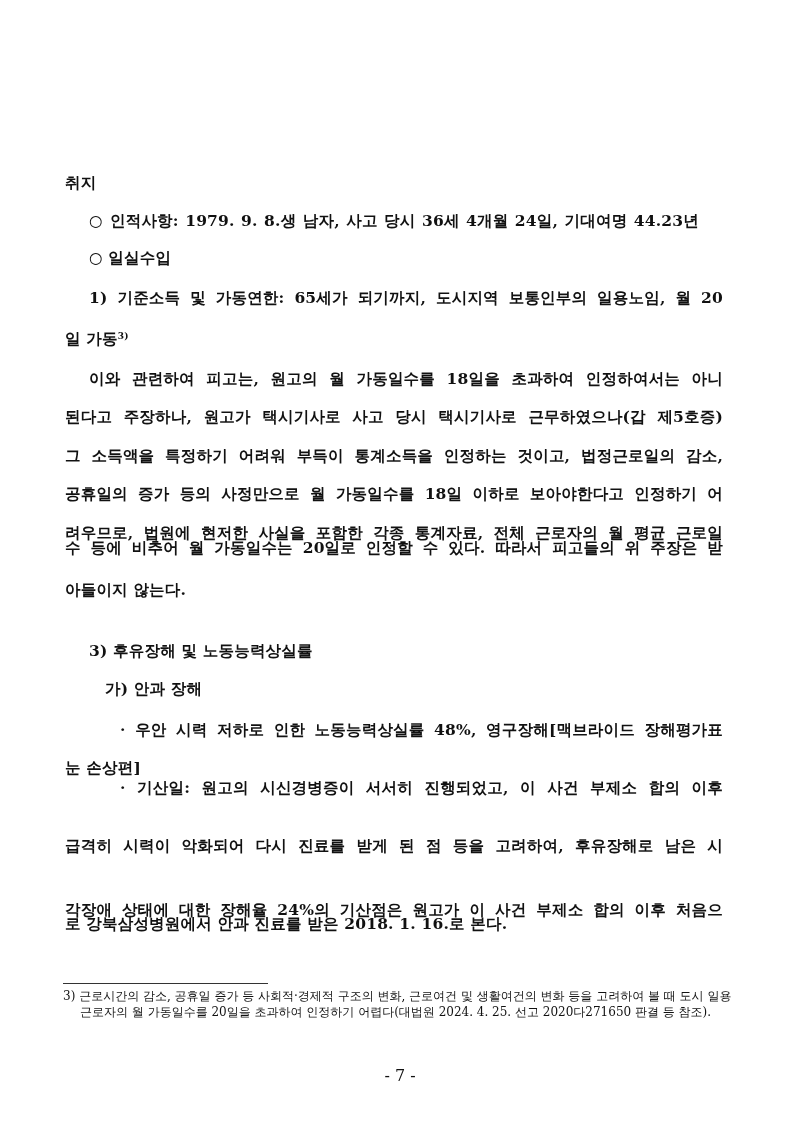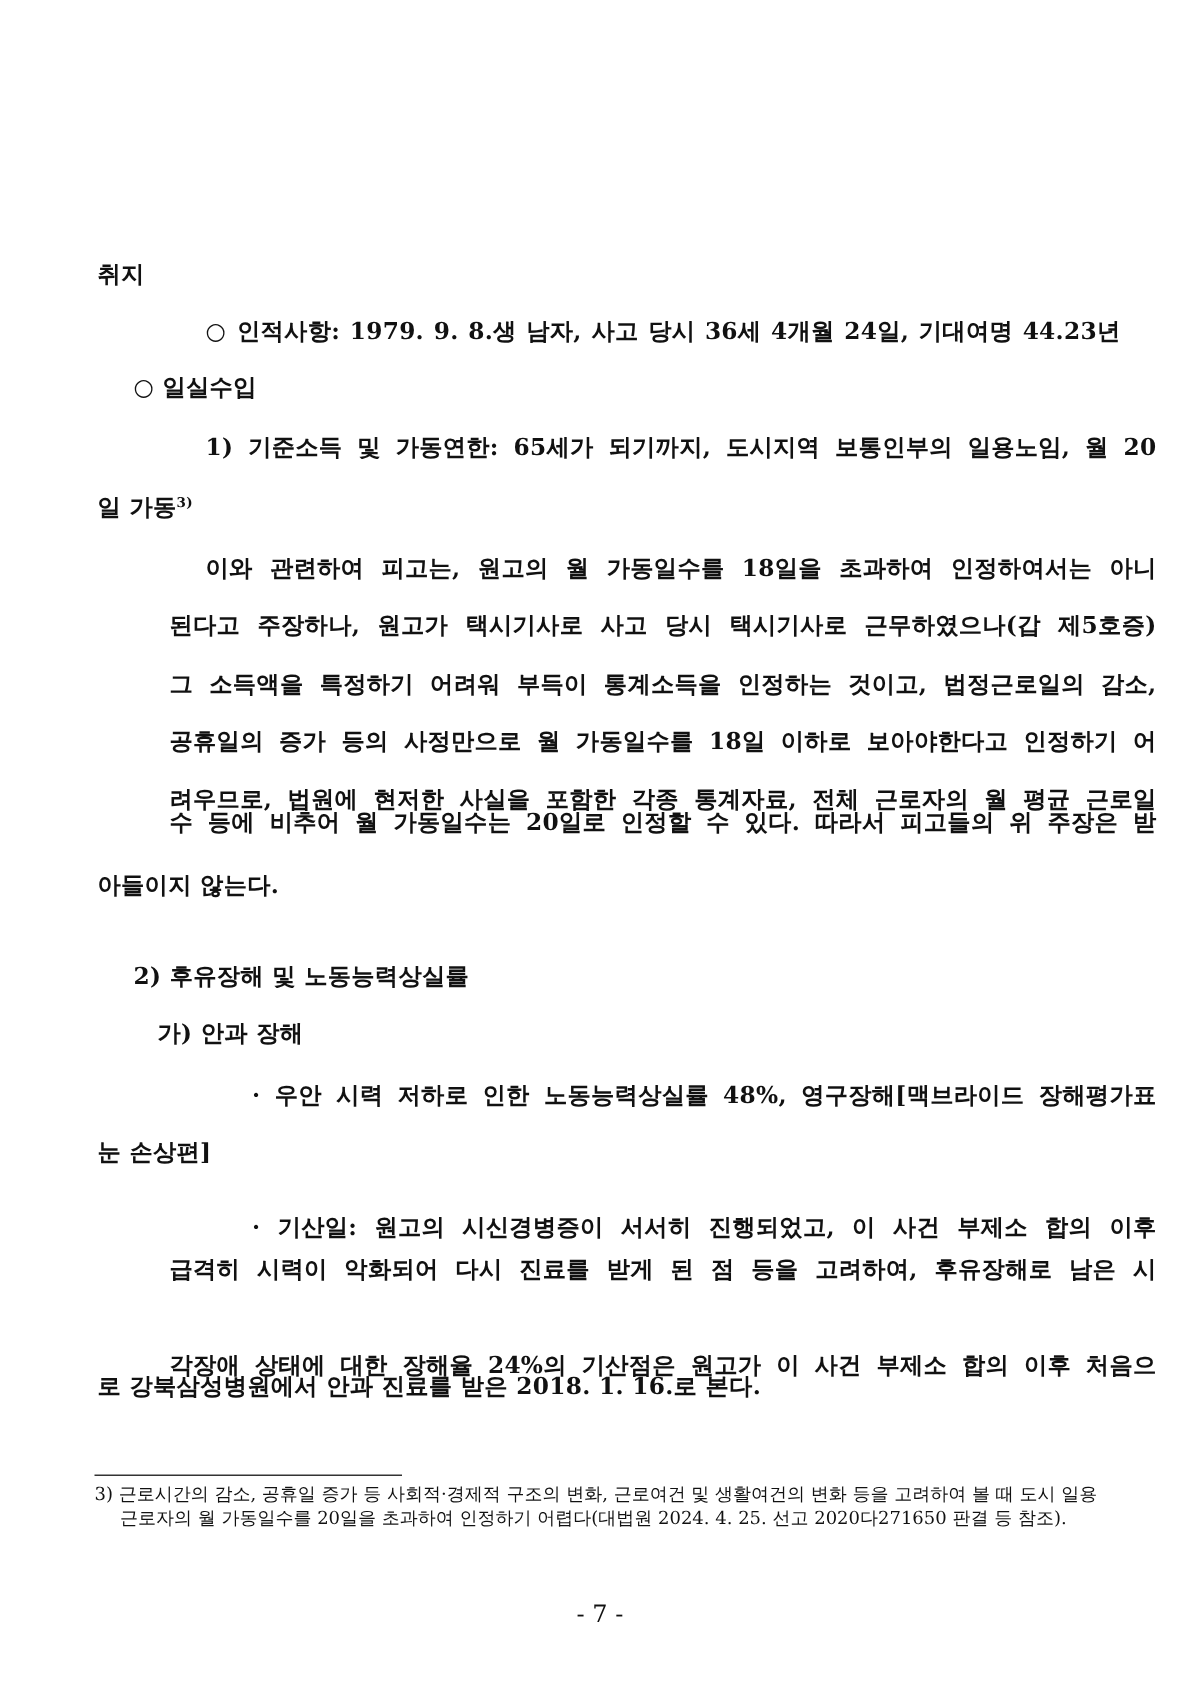--- a/index.html
+++ b/index.html
@@ -1,21 +1,21 @@
 <!DOCTYPE html>
 <html><head>
 <meta charset="utf-8">
 <style>
   html, body { margin: 0; padding: 0; background: #ffffff; }
   body { width: 800px; height: 1131px; position: relative; overflow: hidden;
          font-family: "DejaVu Serif", "Liberation Serif", serif; color: #111; }
   .page { position: absolute; left: 65px; top: 0; width: 658px; }
   .line { position: absolute; left: 0; width: 658px; font-size: 15.5px; line-height: 20px;
           white-space: nowrap; letter-spacing: 0.2px; font-weight: bold; }
-  .just { text-align: justify; text-align-last: justify; margin-left: 48px; }
+  .just { text-align: justify; text-align-last: justify; }
   .ind1 { padding-left: 24px; width: 634px; }
   .ind3 { padding-left: 55px; width: 603px; }
   sup.fn { font-size: 9px; vertical-align: 5px; }
   .fn-rule { position: absolute; left: 63px; top: 983px; width: 205px; height: 1px; background: #333; }
   .fn-text { position: absolute; left: 63px; font-size: 12px; line-height: 15px; white-space: nowrap; width: 662px; }
   .fn-text.l2 { left: 80px; width: 645px; }
   .page-num { position: absolute; left: 0; width: 800px; top: 1066px; text-align: center; font-size: 16px; }
 </style>
 </head>
 <body>
@@ -26,25 +26,25 @@
   <div class="line ind1" style="top:248px">○ 일실수입</div>
   <div class="line ind1 just" style="top:288px">1) 기준소득 및 가동연한: 65세가 되기까지, 도시지역 보통인부의 일용노임, 월 20</div>
   <div class="line" style="top:326px"><span>일 가동</span><sup class="fn">3)</sup></div>
   <div class="line ind1 just" style="top:369px">이와 관련하여 피고는, 원고의 월 가동일수를 18일을 초과하여 인정하여서는 아니</div>
   <div class="line just" style="top:407px">된다고 주장하나, 원고가 택시기사로 사고 당시 택시기사로 근무하였으나(갑 제5호증)</div>
   <div class="line just" style="top:446px">그 소득액을 특정하기 어려워 부득이 통계소득을 인정하는 것이고, 법정근로일의 감소,</div>
   <div class="line just" style="top:484px">공휴일의 증가 등의 사정만으로 월 가동일수를 18일 이하로 보아야한다고 인정하기 어</div>
   <div class="line just" style="top:523px">려우므로, 법원에 현저한 사실을 포함한 각종 통계자료, 전체 근로자의 월 평균 근로일</div>
   <div class="line just" style="top:538px">수 등에 비추어 월 가동일수는 20일로 인정할 수 있다. 따라서 피고들의 위 주장은 받</div>
   <div class="line" style="top:580px">아들이지 않는다.</div>
-  <div class="line ind1" style="top:641px">2) 후유장해 및 노동능력상실률</div>
+  <div class="line ind1" style="top:641px">3) 후유장해 및 노동능력상실률</div>
   <div class="line" style="top:679px; padding-left:40px">가) 안과 장해</div>
   <div class="line ind3 just" style="top:720px">· 우안 시력 저하로 인한 노동능력상실률 48%, 영구장해[맥브라이드 장해평가표</div>
   <div class="line" style="top:758px">눈 손상편]</div>
-  <div class="line ind3 just" style="top:808px">· 기산일: 원고의 시신경병증이 서서히 진행되었고, 이 사건 부제소 합의 이후</div>
+  <div class="line ind3 just" style="top:778px">· 기산일: 원고의 시신경병증이 서서히 진행되었고, 이 사건 부제소 합의 이후</div>
   <div class="line just" style="top:836px">급격히 시력이 악화되어 다시 진료를 받게 된 점 등을 고려하여, 후유장해로 남은 시</div>
   <div class="line just" style="top:900px">각장애 상태에 대한 장해율 24%의 기산점은 원고가 이 사건 부제소 합의 이후 처음으</div>
   <div class="line" style="top:914px">로 강북삼성병원에서 안과 진료를 받은 2018. 1. 16.로 본다.</div>
 </div>
 
 <div class="fn-rule"></div>
 <div class="fn-text" style="top:989px">3) 근로시간의 감소, 공휴일 증가 등 사회적·경제적 구조의 변화, 근로여건 및 생활여건의 변화 등을 고려하여 볼 때 도시 일용</div>
 <div class="fn-text l2" style="top:1005px">근로자의 월 가동일수를 20일을 초과하여 인정하기 어렵다(대법원 2024. 4. 25. 선고 2020다271650 판결 등 참조).</div>
 
 <div class="page-num">- 7 -</div>

